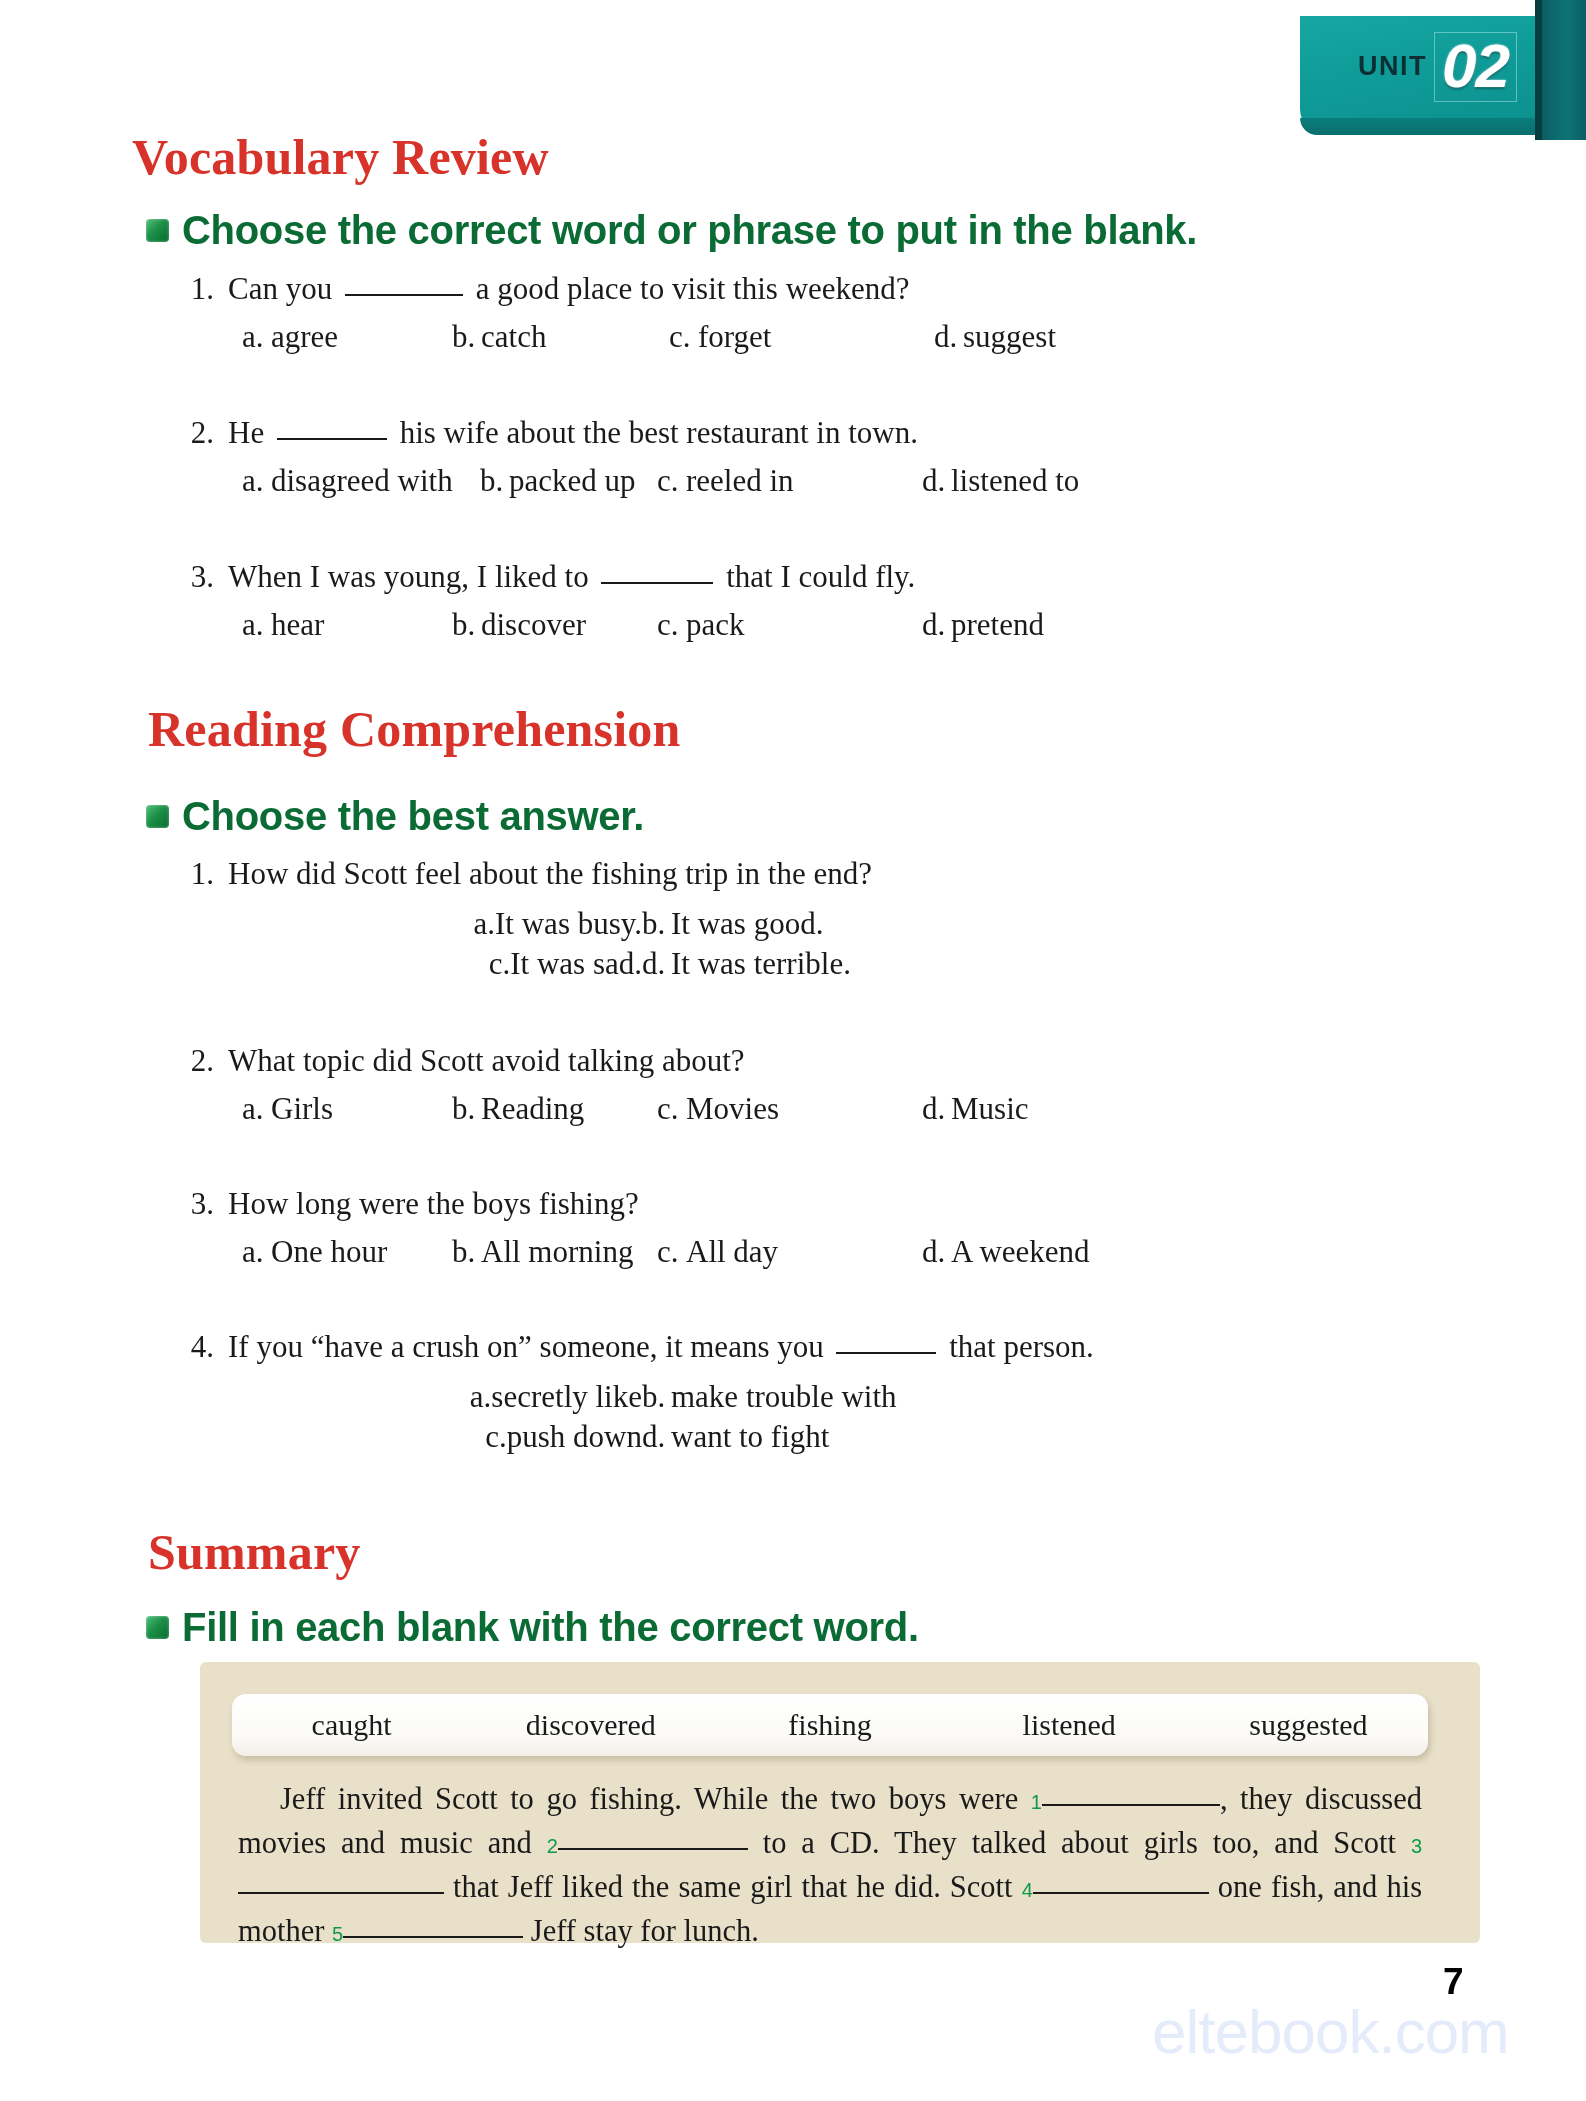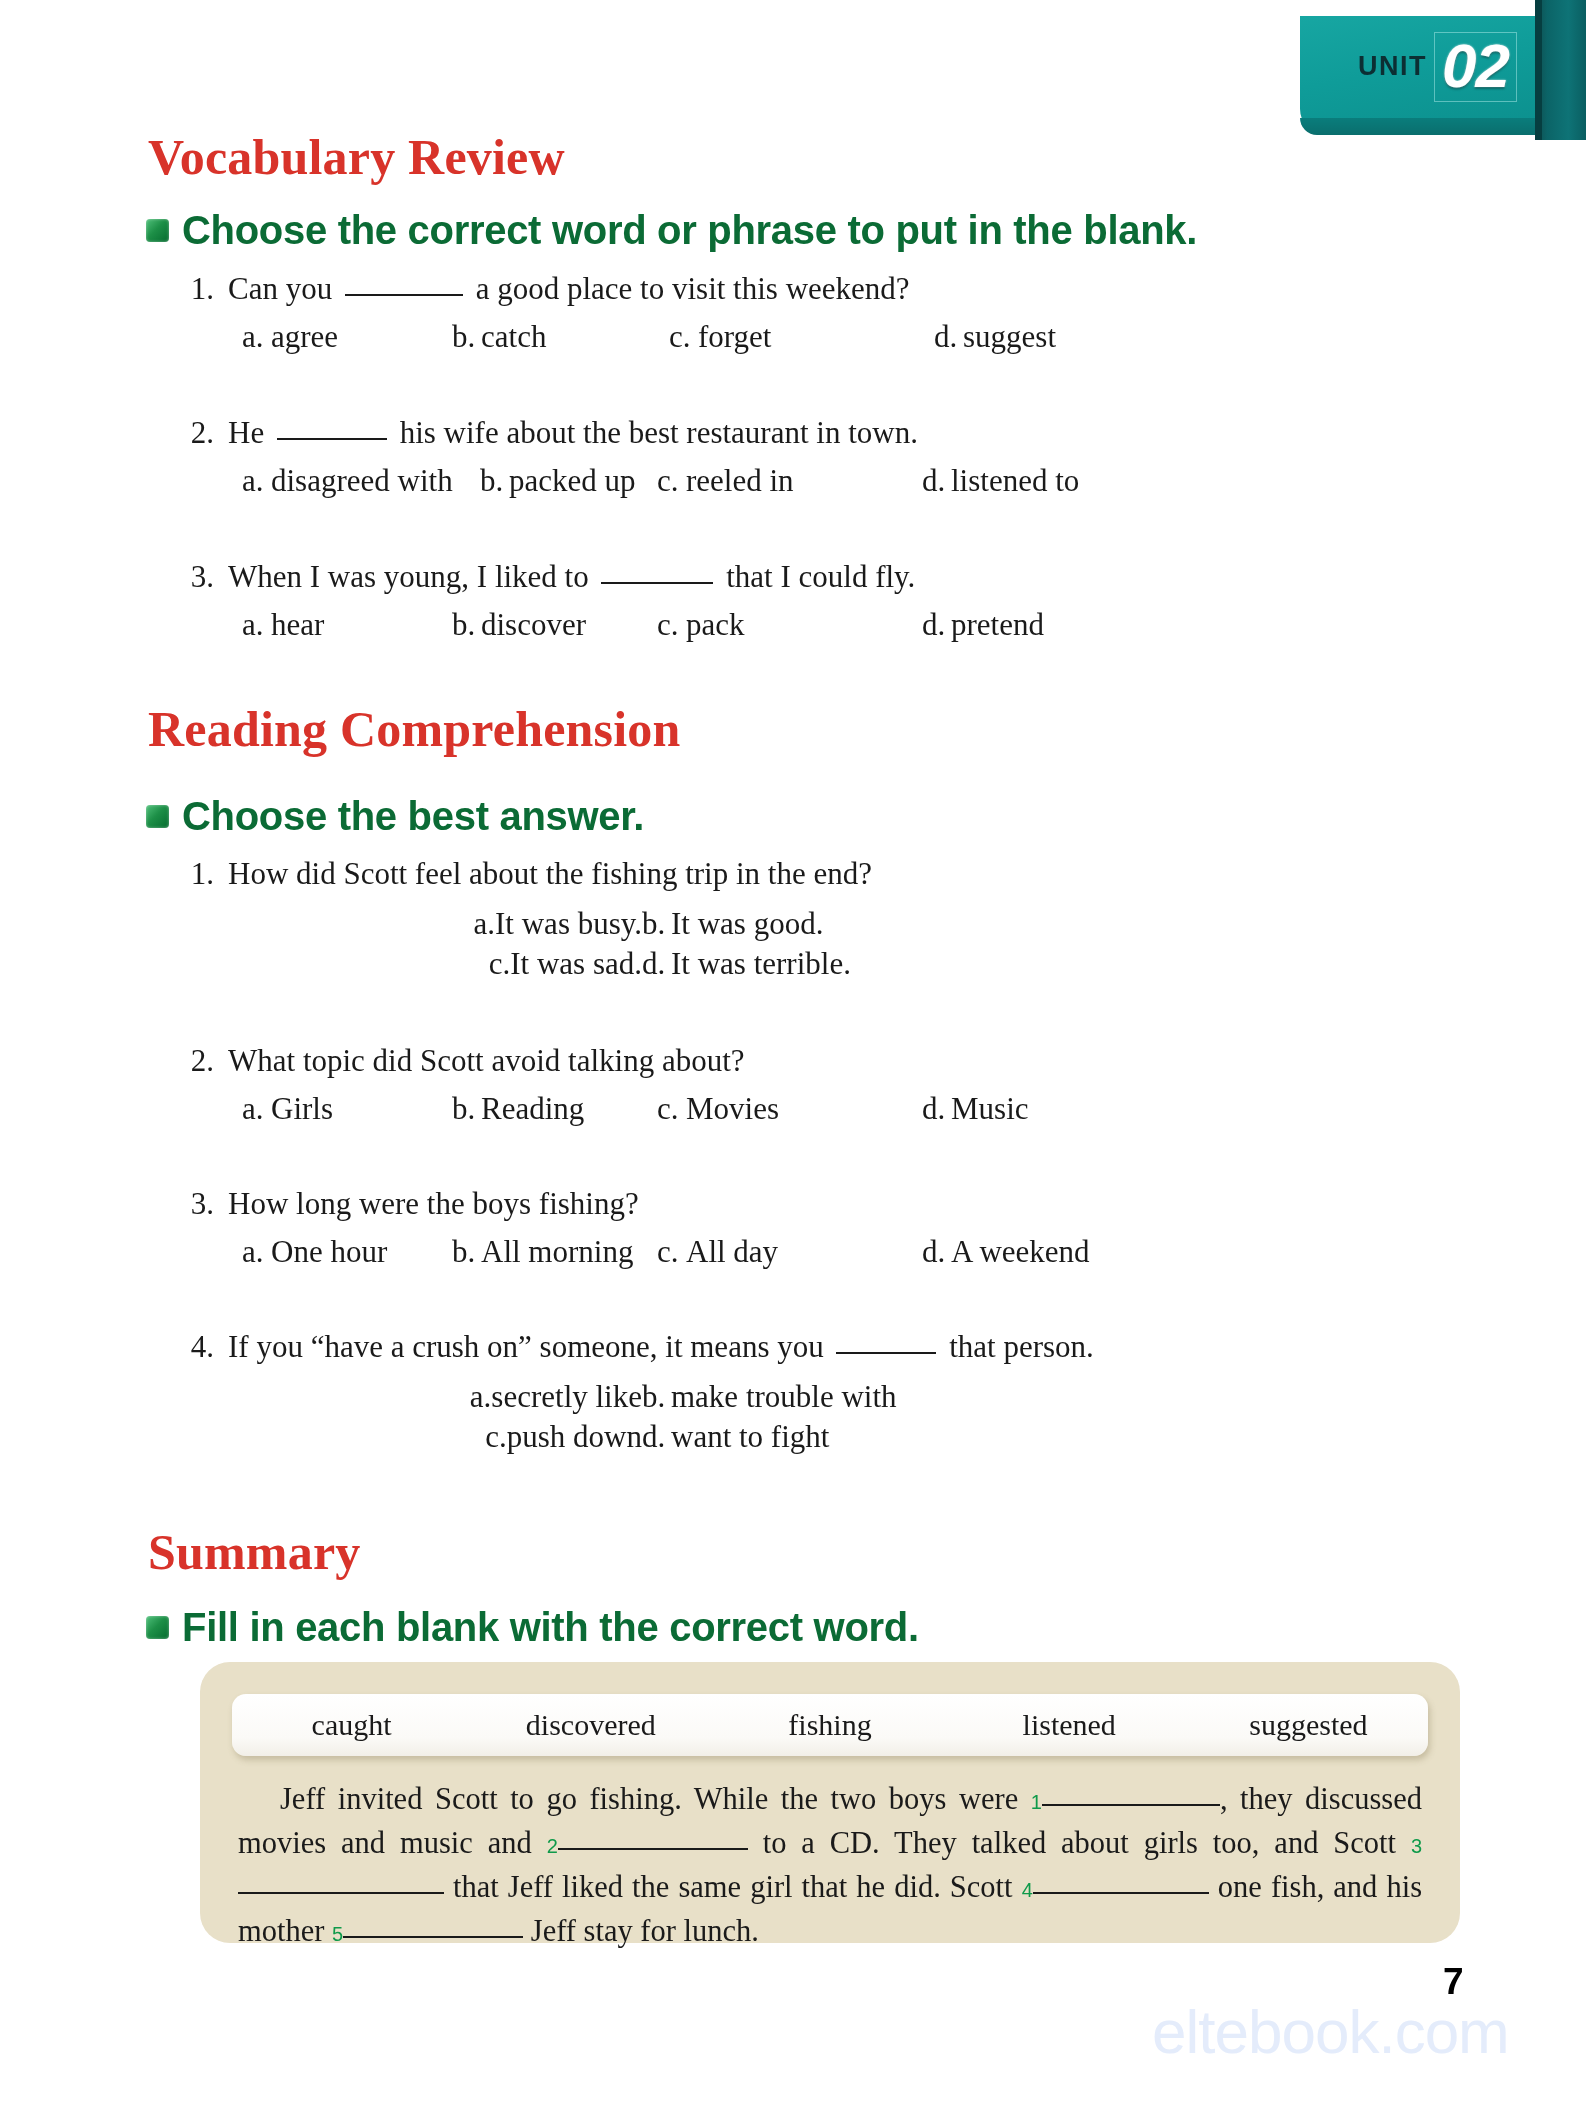--- a/index.html
+++ b/index.html
@@ -149,21 +149,22 @@
   .opts-2-row {
     display: flex;
     line-height: 1.28;
   }
   .opts-2-row > div:first-child { width: 400px; flex: none; text-align: right; }
 
   
   .summary-panel {
     position: absolute;
     background: #e8e0c8;
-    border-radius: 30px;
+    border-radius: 6px;
+    padding-left: 20px;
   }
   .wordbank {
     position: absolute;
     background: linear-gradient(180deg, #ffffff 0%, #fbfaf7 70%, #f2efe8 100%);
     border-radius: 14px;
     box-shadow: 2px 4px 6px rgba(120,105,70,0.30);
     display: flex;
     align-items: center;
   }
   .wordbank > div {
@@ -212,21 +213,21 @@
 
 <div class="edge-strip"></div>
 <div class="edge-strip-line"></div>
 <div class="unit-tab">
   <span class="unit-word">UNIT</span>
   <span class="unit-num-box">
     <span class="unit-num">02</span>
   </span>
 </div>
 
-<div class="section-title" style="position:absolute;left:148px;top:128px;">Vocabulary Review</div>
+<div class="section-title" style="position:absolute;left:132px;top:128px;">Vocabulary Review</div>
 
 <div class="instruction-row" style="position:absolute;left:146px;top:208px;">
   <span class="bullet-square"></span>
   <span class="instruction-text">Choose the correct word or phrase to put in the blank.</span>
 </div>
 
 <div class="q-block" style="left:186px;top:270px;width:1240px;">
   <div class="q-stem">
     <span class="q-num">1.</span>
     <span>

